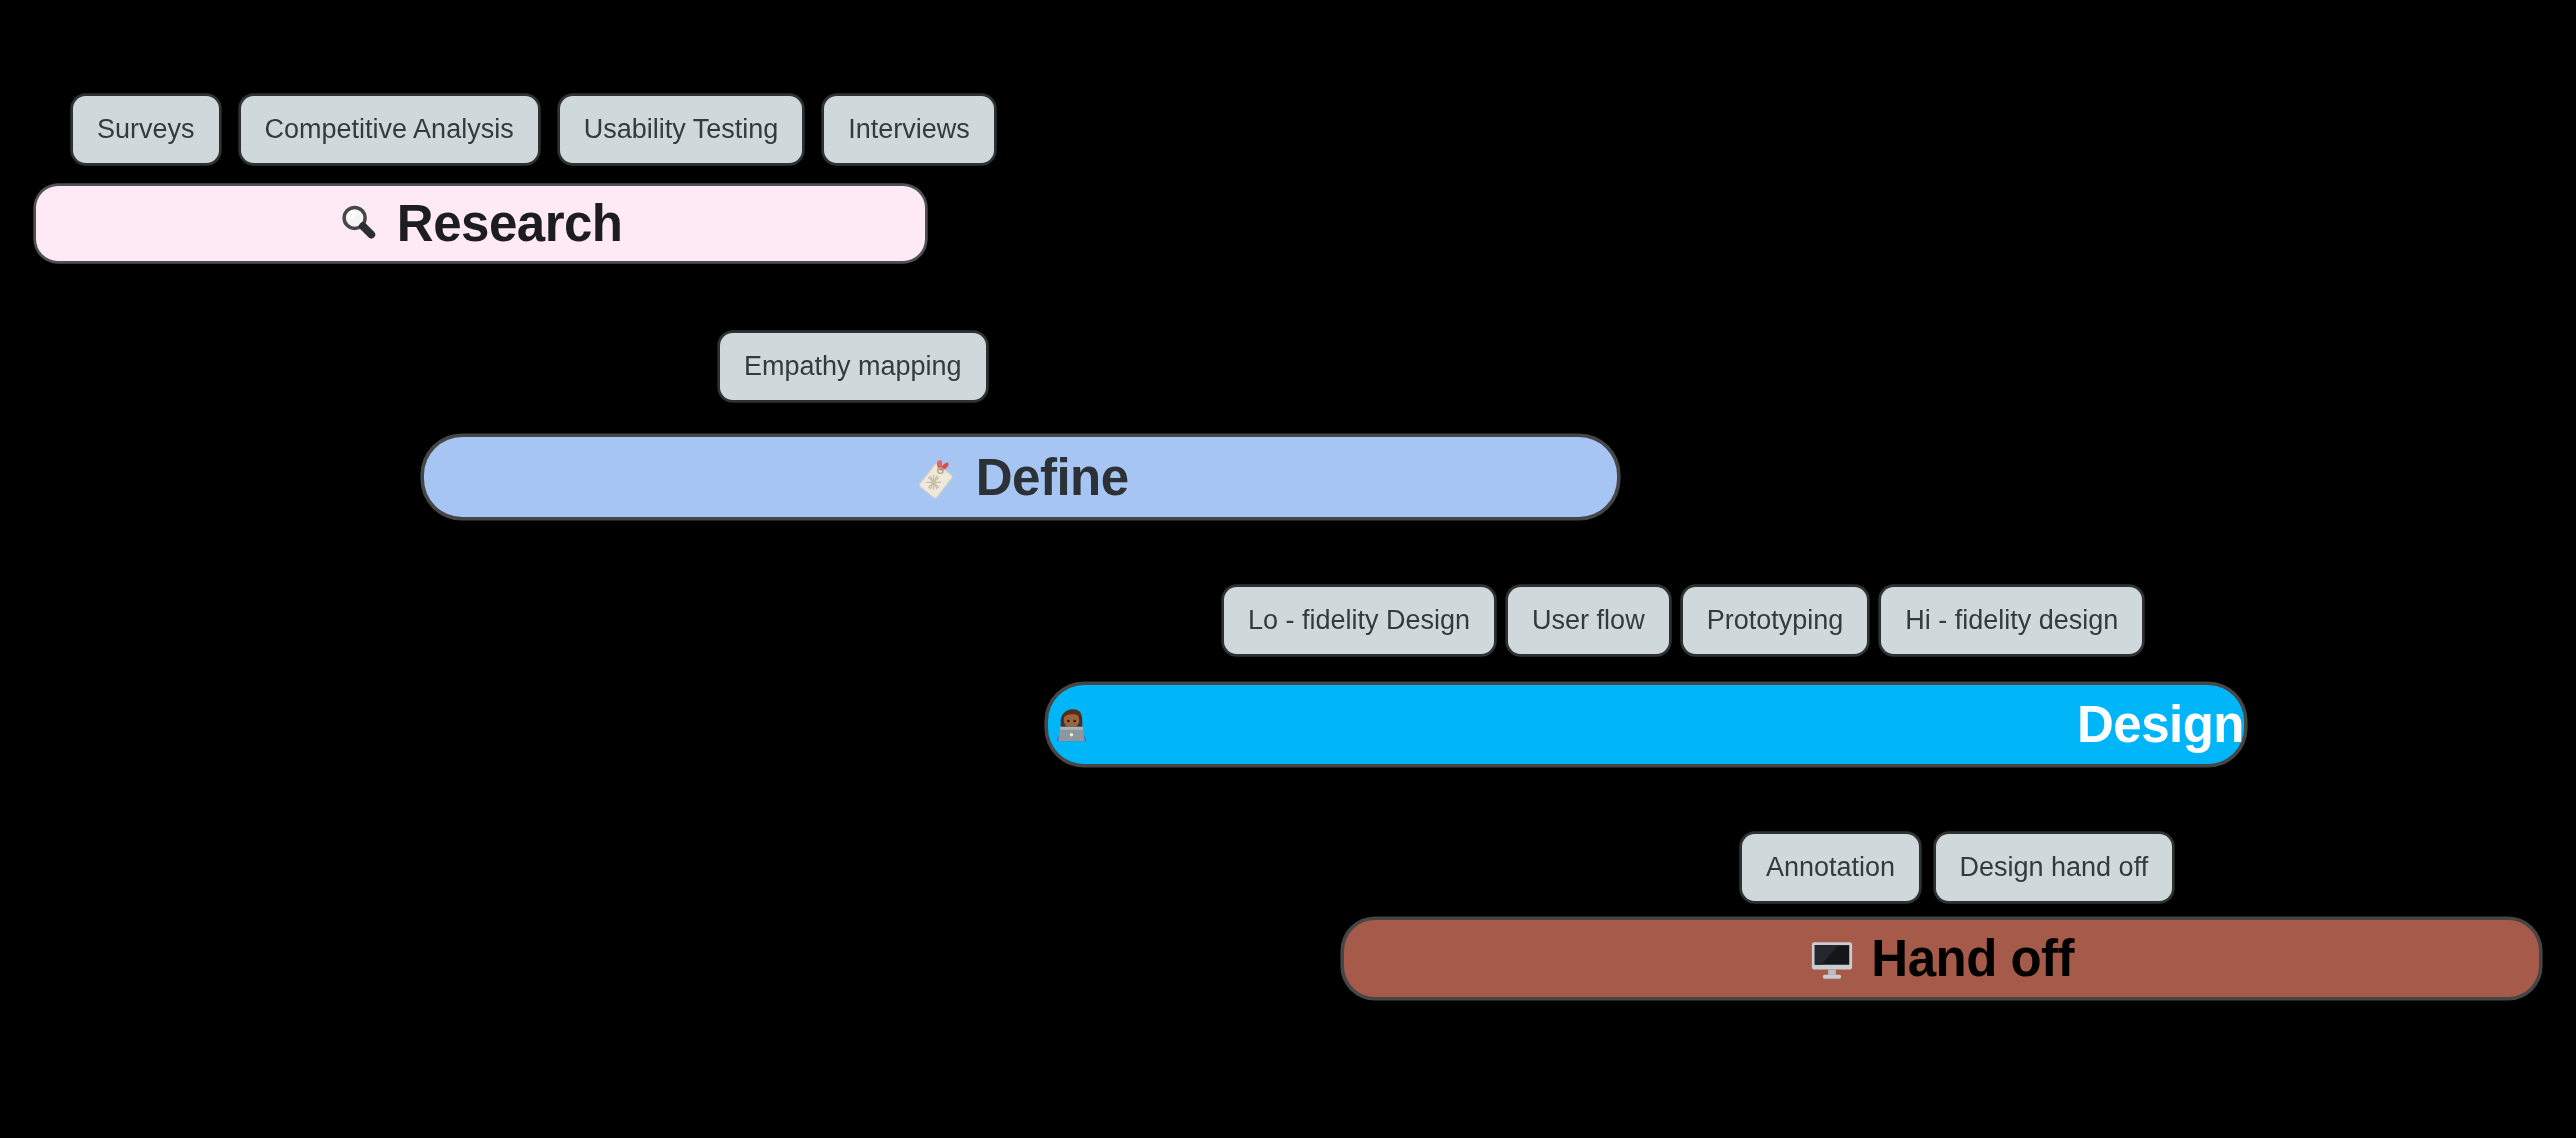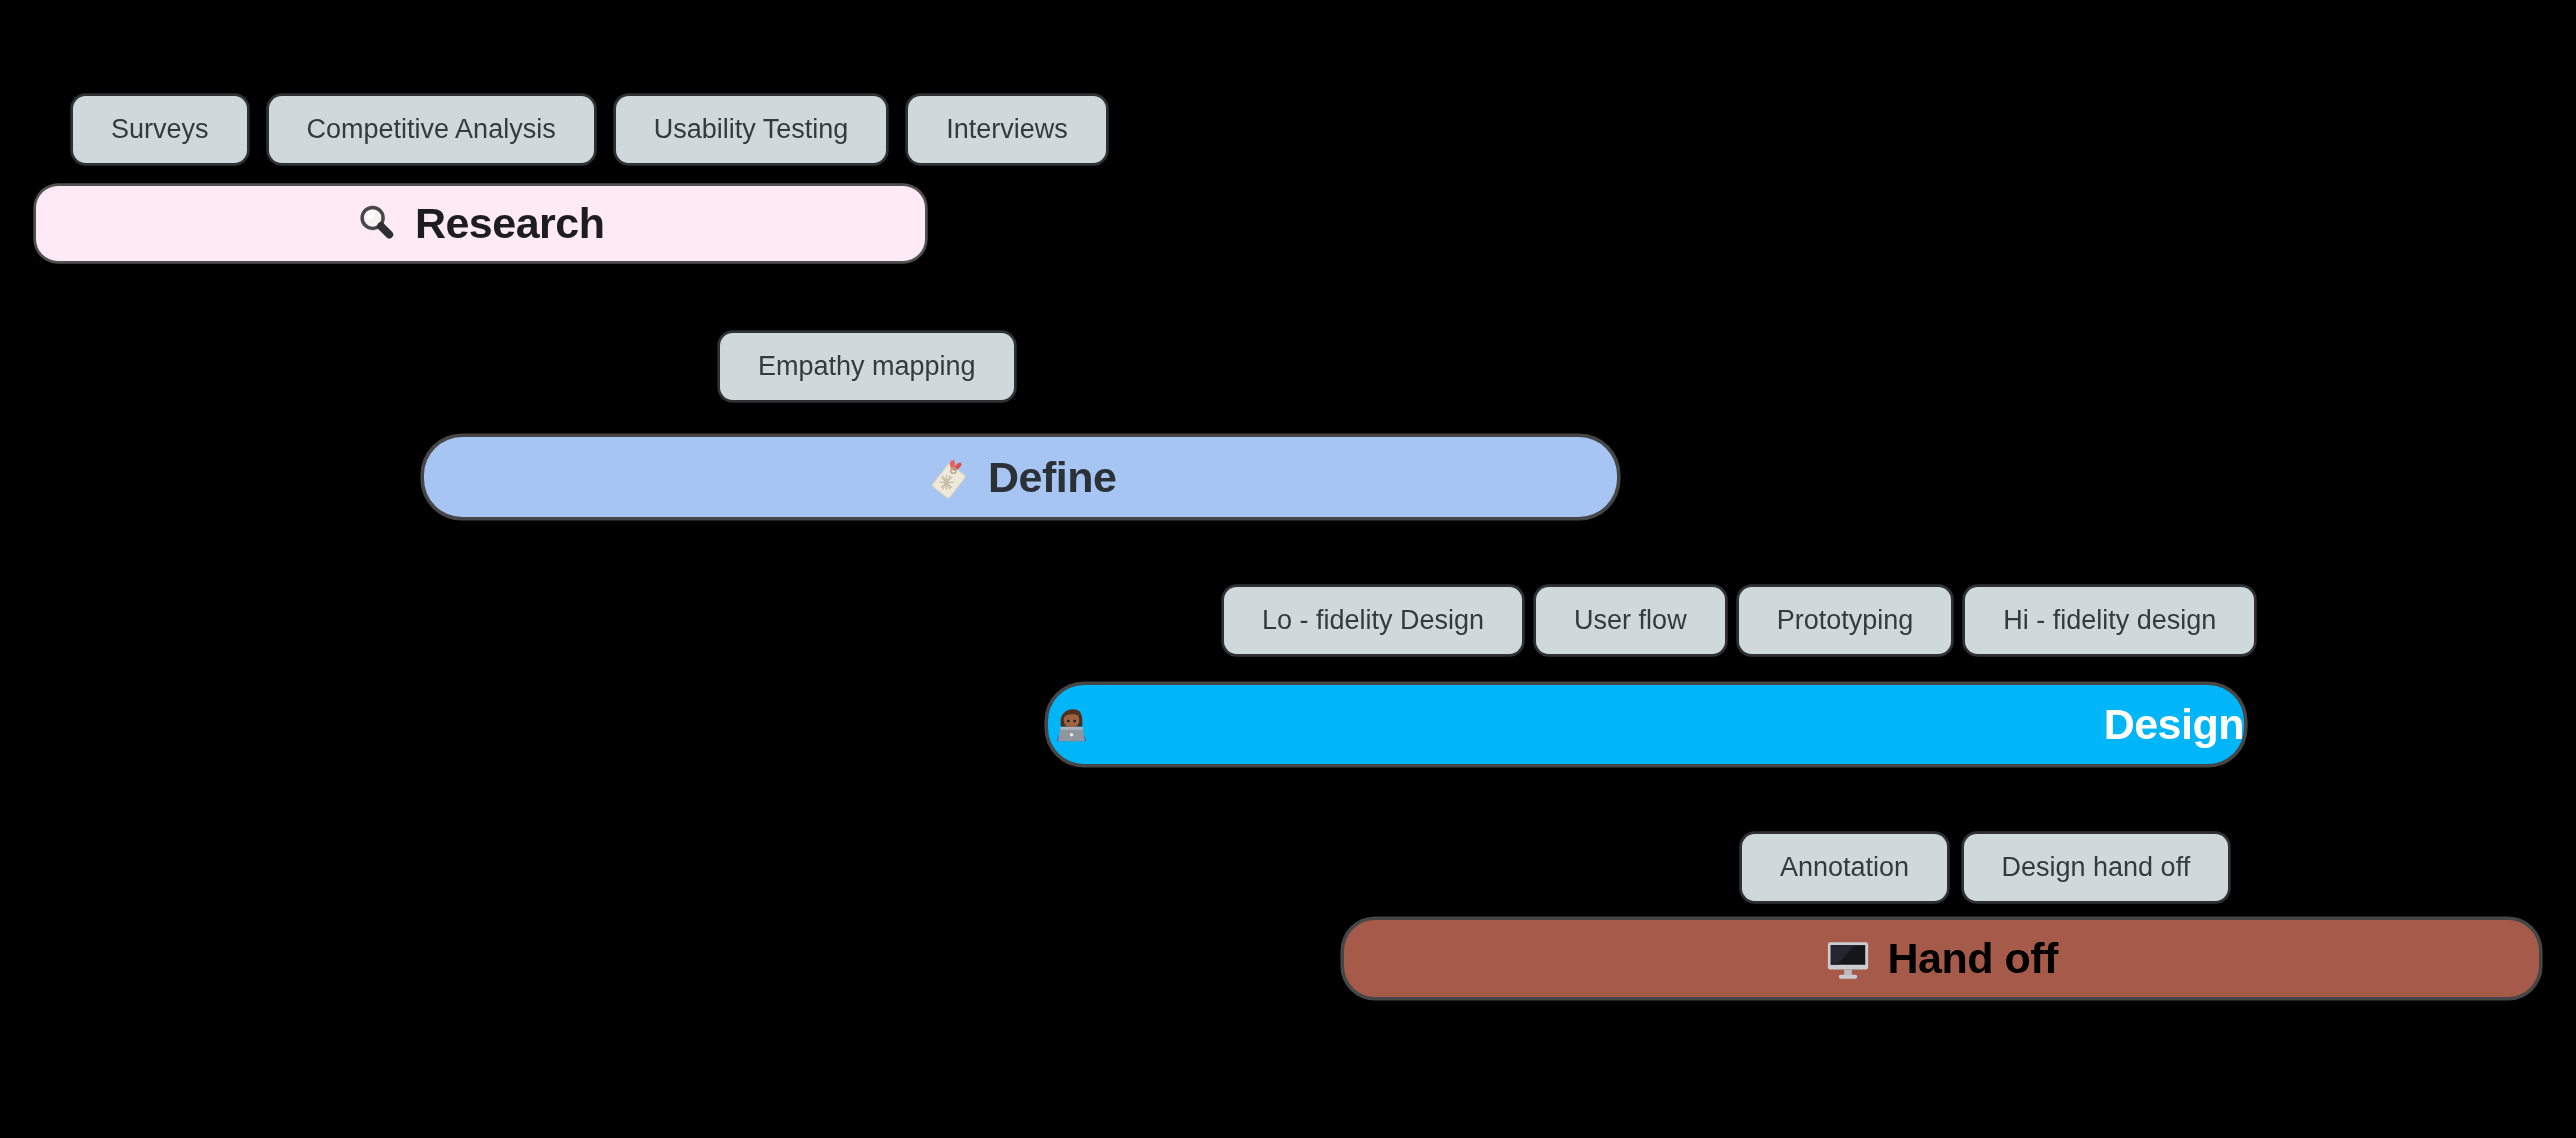--- a/index.html
+++ b/index.html
@@ -13,41 +13,41 @@
   }
 
   
   .tags { position: absolute; display: flex; }
   .tag {
     height: 67px;
     background: #cfd8db;
     border-radius: 12.8px;
     display: flex;
     align-items: center;
-    padding: 0 38px;
+    padding: 0 24px;
     font-size: 27px;
     color: #343b3f;
     white-space: nowrap;
     box-shadow: 0 0 0 2.7px rgba(170,178,182,0.28);
   }
   .tags-research { left: 73px;   top: 96px; gap: 22px; }
   .tags-define   { left: 720px;  top: 333px; gap: 10px; }
   .tags-design   { left: 1224px; top: 587px; gap: 14px; border-radius: 9px; }
   .tags-handoff  { left: 1742px; top: 834px; gap: 16.4px; }
 
   
   .bar {
     position: absolute;
     display: flex;
     align-items: center;
     justify-content: center;
     gap: 16.4px;
     font-weight: 700;
   }
-  .bar-label { font-size: 43px; letter-spacing: -0.5px; white-space: nowrap; }
+  .bar-label { font-size: 51px; letter-spacing: -0.5px; white-space: nowrap; }
   .bar-icon { display: flex; align-items: center; }
 
   .bar-research {
     left: 36px; top: 186px; width: 889px; height: 75px;
     background: #fdeaf4; color: #1d1d1f; border-radius: 22px;
     box-shadow: 0 0 0 2.7px rgba(230,230,236,0.35);
   }
   .bar-define {
     left: 424px; top: 437px; width: 1193px; height: 80px;
     background: #a7c5f2; color: #2c3137; border-radius: 38px;

